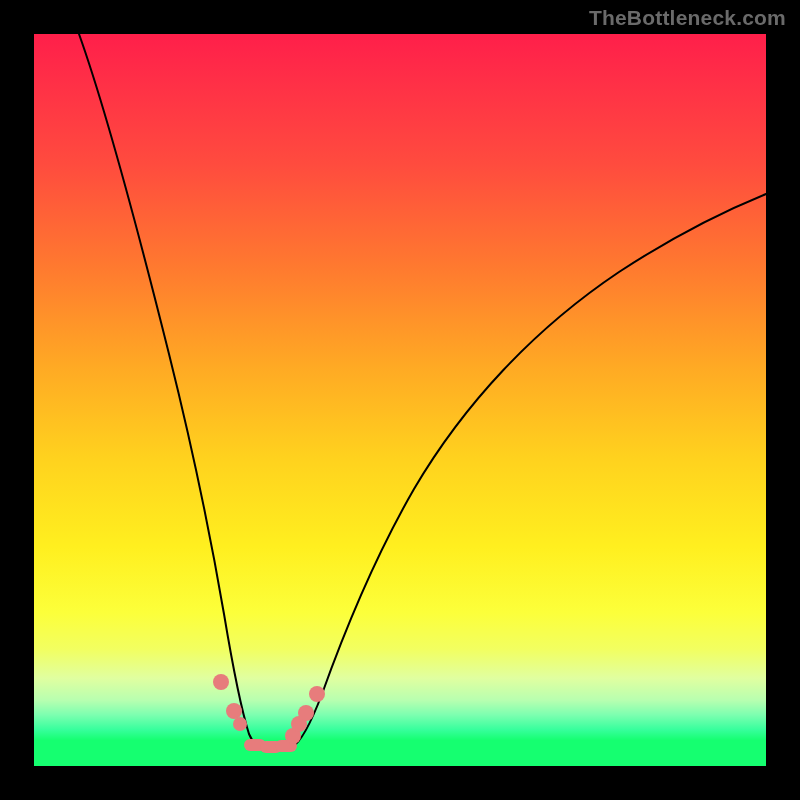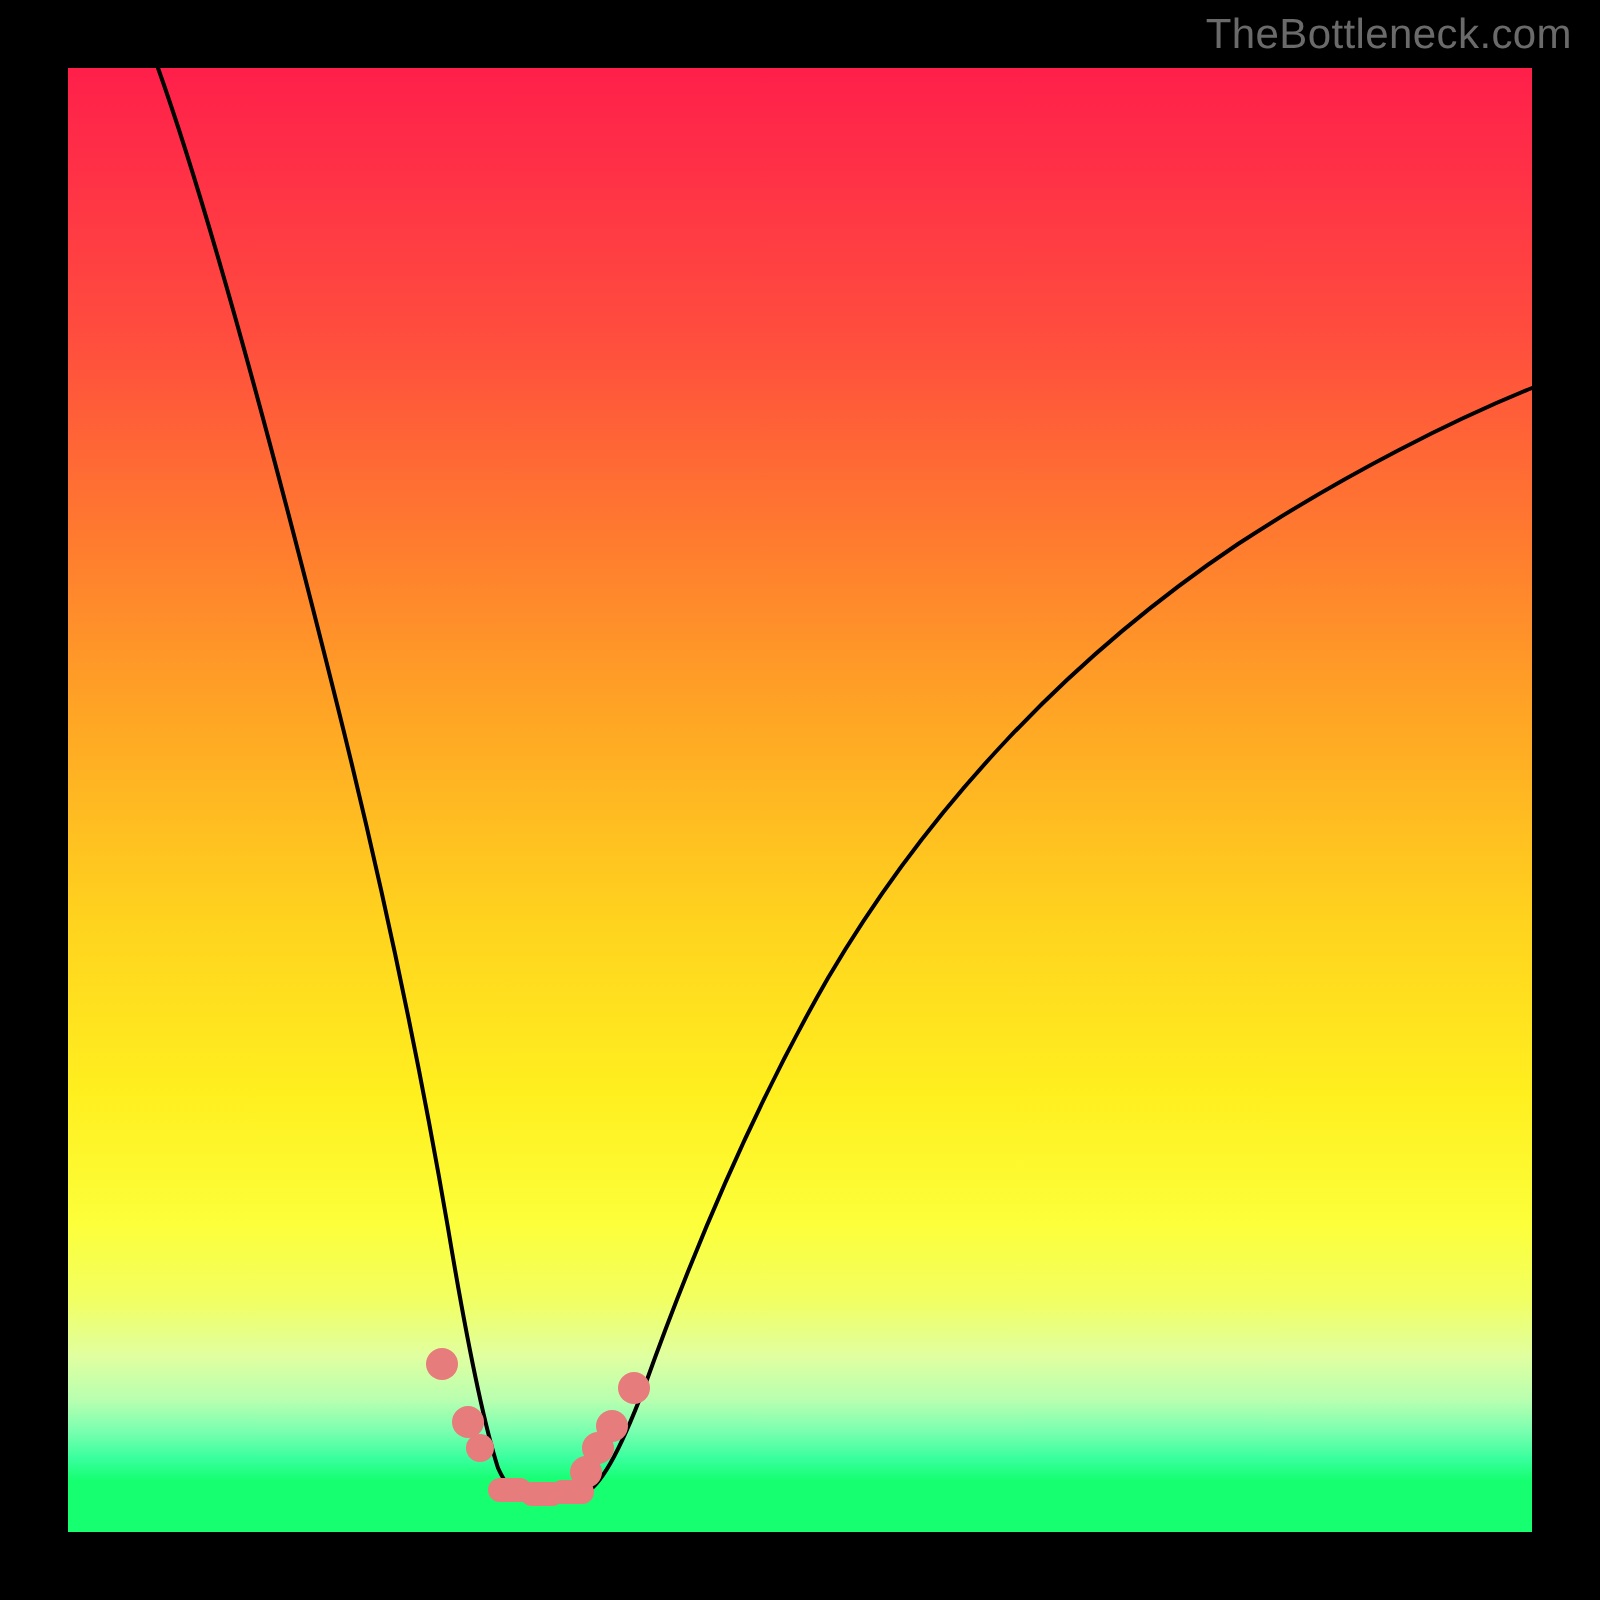--- a/index.html
+++ b/index.html
@@ -42,21 +42,21 @@
       #15ff70 100%
     );
   }
   .watermark {
     position: absolute;
     top: 6px;
     right: 14px;
     color: #6a6a6a;
     font-size: 21px;
     letter-spacing: 0.2px;
-    font-weight: 400;
+    font-weight: 700;
     user-select: none;
   }
   svg.curve {
     position: absolute;
     left: 0; top: 0;
     width: 732px; height: 732px;
     overflow: visible;
   }
   .curve-path {
     fill: none;

